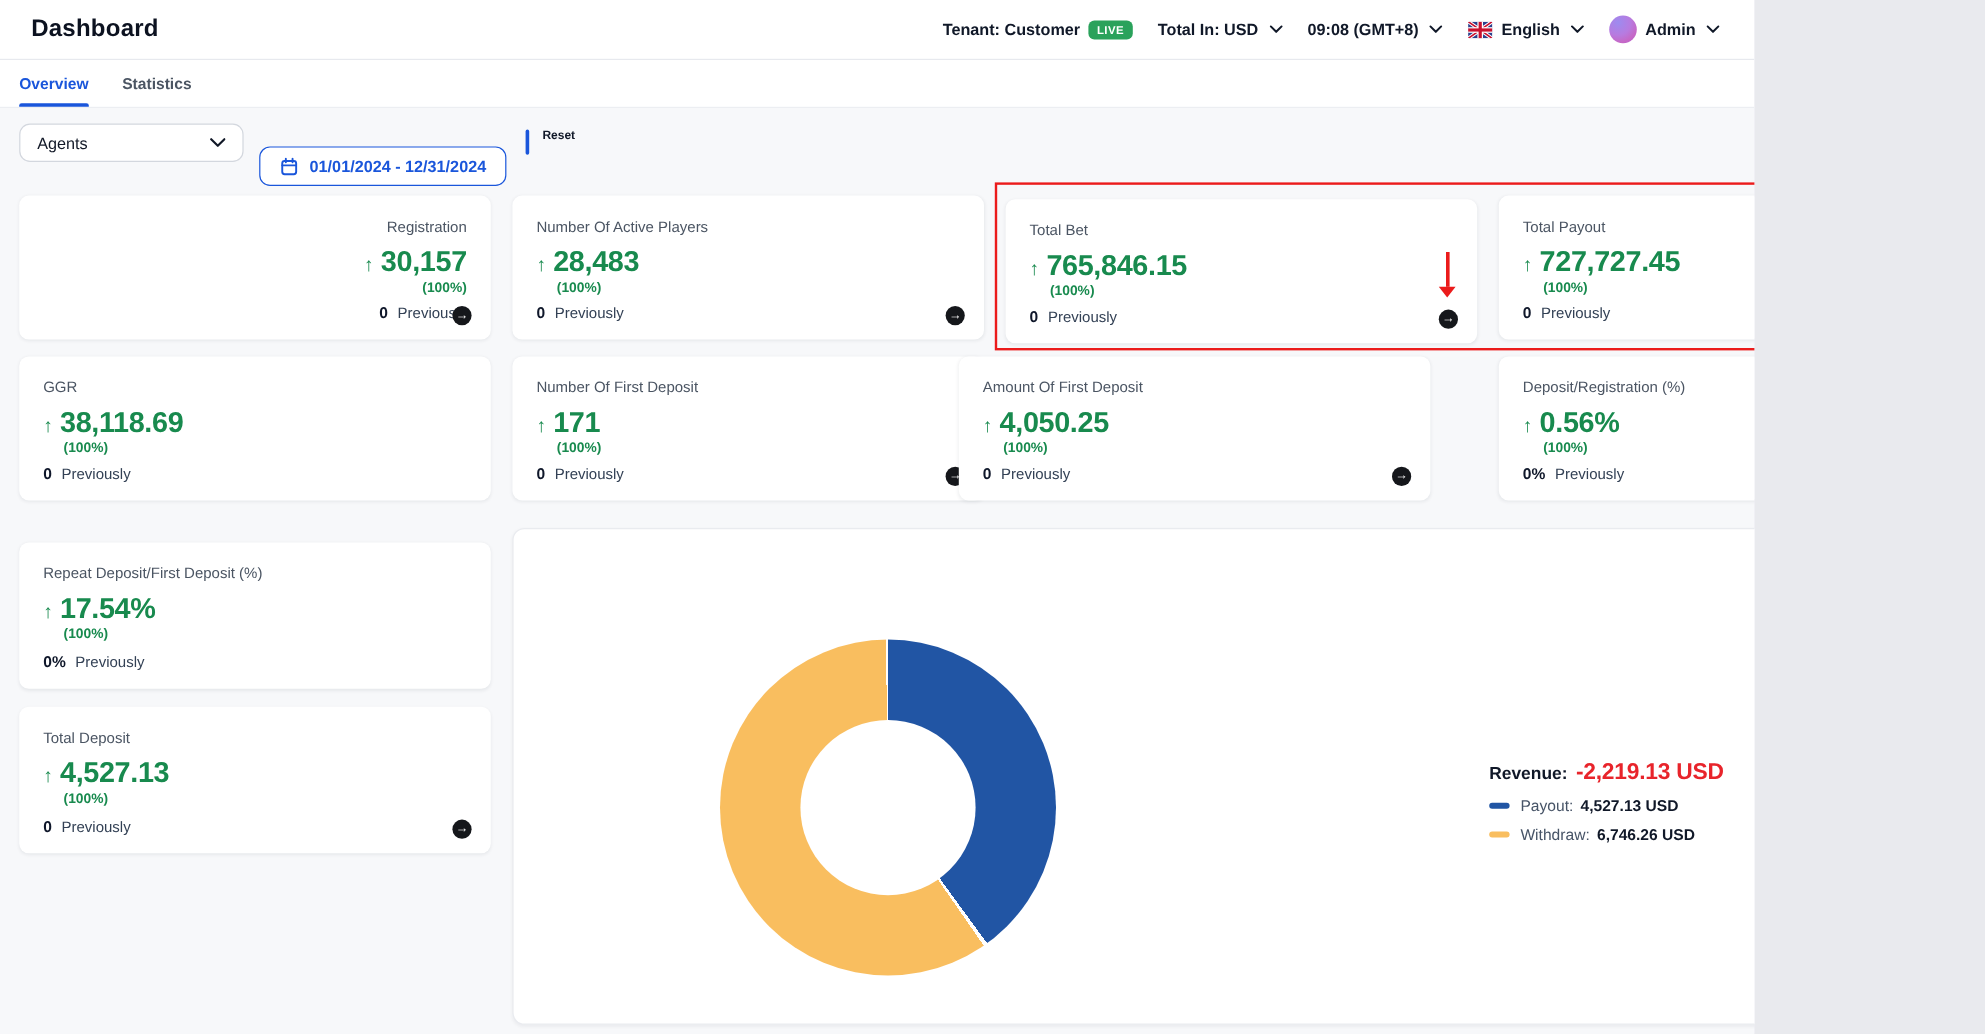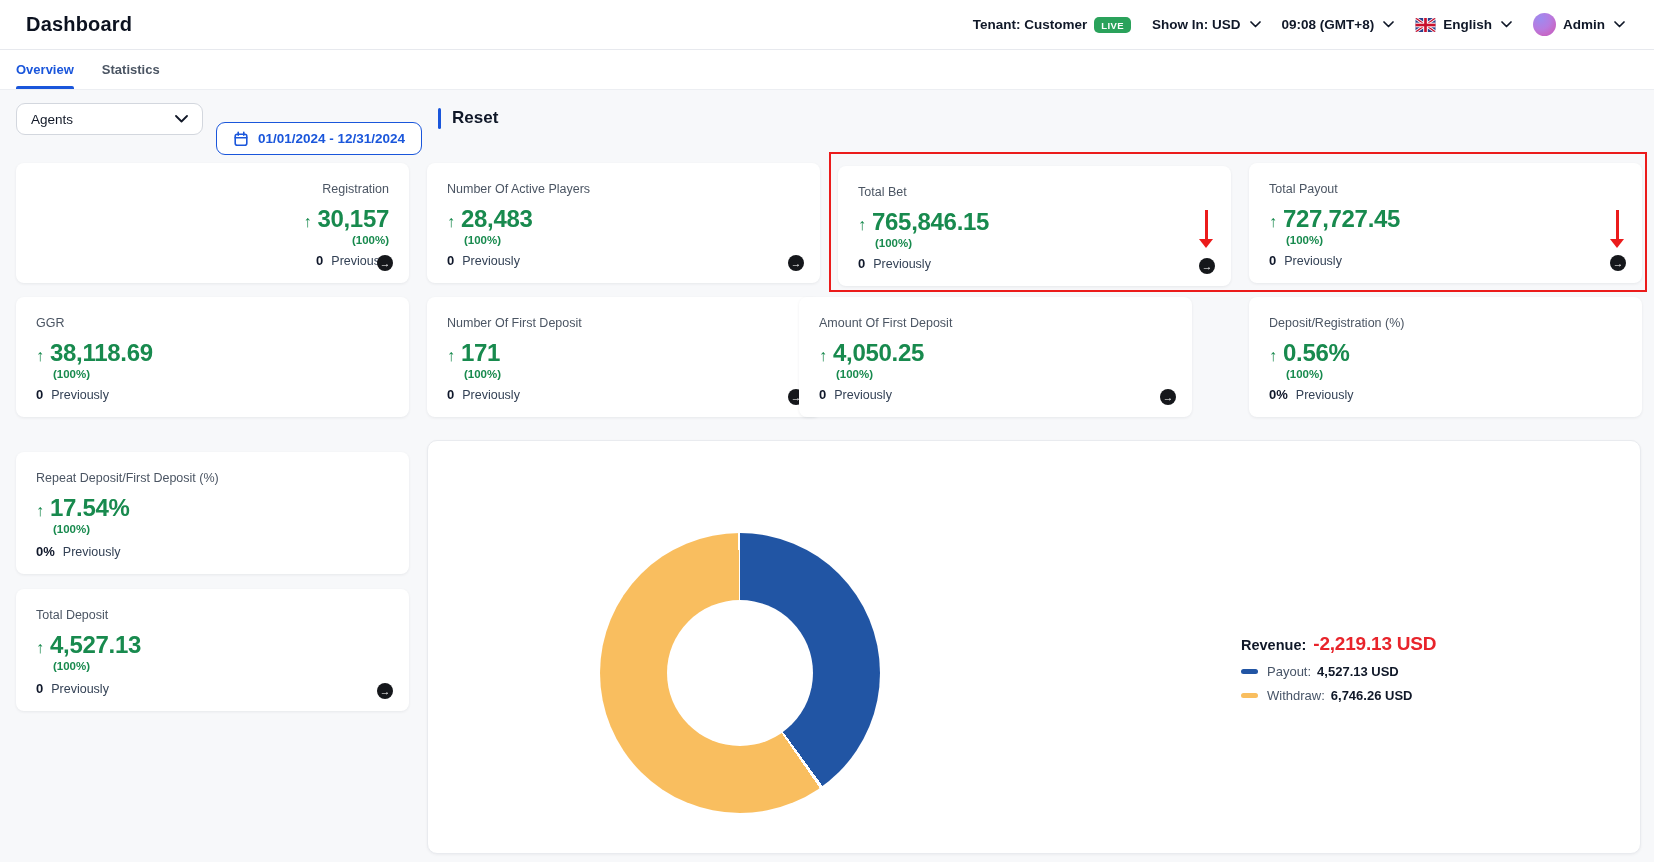--- a/index.html
+++ b/index.html
@@ -1,18 +1,18 @@
 <!DOCTYPE html>
 <html><head>
 <meta charset="utf-8">
 <style>
   * { margin:0; padding:0; box-sizing:border-box; }
   html,body { background:#e9eaee; }
   body { font-family:"Liberation Sans","DejaVu Sans",sans-serif; color:#101828; }
-  .page { position:relative; width:1654px; height:862px; background:#F7F8FA; overflow:hidden; }
+  .page { position:relative; width:1462px; height:862px; background:#F7F8FA; overflow:hidden; }
 
   
   .topbar { position:relative; height:50px; background:#fff; border-bottom:1px solid #E7E9EE;
             display:flex; align-items:center; padding:0 29px 0 26px; }
   .page-title { font-size:20px; font-weight:700; color:#0C1220; letter-spacing:.2px; }
   .topbar-right { margin-left:auto; display:flex; align-items:center; gap:21px;
                   font-size:13.5px; font-weight:600; color:#101828; }
   .topbar-item { display:flex; align-items:center; gap:7px; cursor:pointer; white-space:nowrap; }
   .live-badge { background:#2AA25B; color:#fff; font-size:9.5px; font-weight:700;
                 padding:3px 7px 2px; border-radius:5px; letter-spacing:.4px; }
@@ -38,21 +38,21 @@
                    background:#fff; border:1px solid #D3D7DE; border-radius:9px;
                    display:flex; align-items:center; padding:0 14px; cursor:pointer; }
   .agents-select .lbl { font-size:13.5px; color:#111827; }
   .agents-select .chev { margin-left:auto; }
   .date-btn { position:absolute; left:216px; top:12px; height:33px; padding:0 16px;
               background:#fff; border:1.5px solid #1A56DB; border-radius:9px;
               display:flex; align-items:center; gap:9px; color:#1A56DB;
               font-size:13.5px; font-weight:600; cursor:pointer;margin-top:20px; }
   .filter-divider { position:absolute; left:438px; top:18px; width:3px; height:21px;
                     background:#1A56DB; border-radius:2px; }
-  .reset-btn { position:absolute; left:452px; top:18px; font-size:17px; font-weight:700;
+  .reset-btn { position:absolute; left:452px; top:18px; font-size:10px; font-weight:700;
                color:#101828; cursor:pointer; background:none; border:none;
                font-family:inherit; }
 
   
   .card { position:absolute; width:393px; height:120px; background:#fff; border-radius:8px;
           box-shadow:0 1px 3px rgba(16,24,40,.07); padding:19px 20px 15px;
           display:flex; flex-direction:column; }
   .card-title { font-size:12.5px; color:#4B5563; }
   .value-row { display:flex; align-items:baseline; margin-top:9px; }
   .up-arrow { color:#188A4E; font-size:16px; font-weight:600; margin-right:6px; }
@@ -104,21 +104,21 @@
 <div class="page">
 
   <div class="topbar">
     <div class="page-title">Dashboard</div>
     <div class="topbar-right">
       <div class="topbar-item">
         <span>Tenant: Customer</span>
         <span class="live-badge">LIVE</span>
       </div>
       <div class="topbar-item">
-        <span>Show In: USD</span>
+        <span>Total In: USD</span>
         <span class="chev">
           <svg width="11" height="7" viewBox="0 0 11 7">
               <path d="M1 1l4.5 4.5L10 1" stroke="#101828" stroke-width="1.7" fill="none" stroke-linecap="round" stroke-linejoin="round"></path>
             </svg>
         </span>
       </div>
       <div class="topbar-item">
         <span>09:08 (GMT+8)</span>
         <span class="chev">
           <svg width="11" height="7" viewBox="0 0 11 7">

